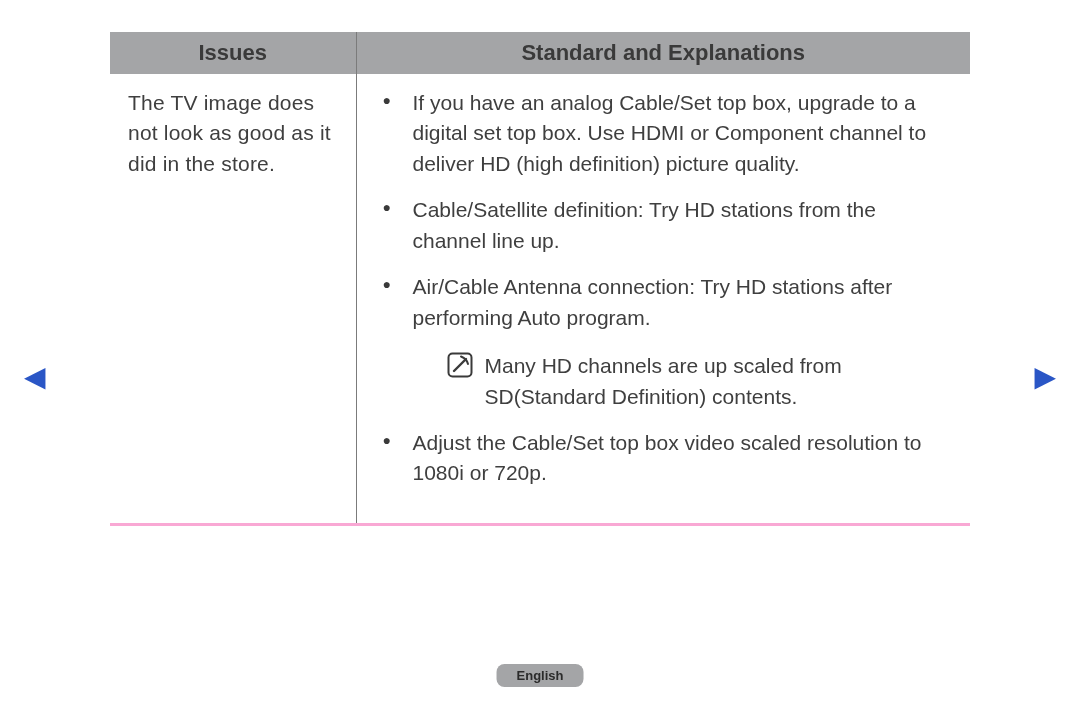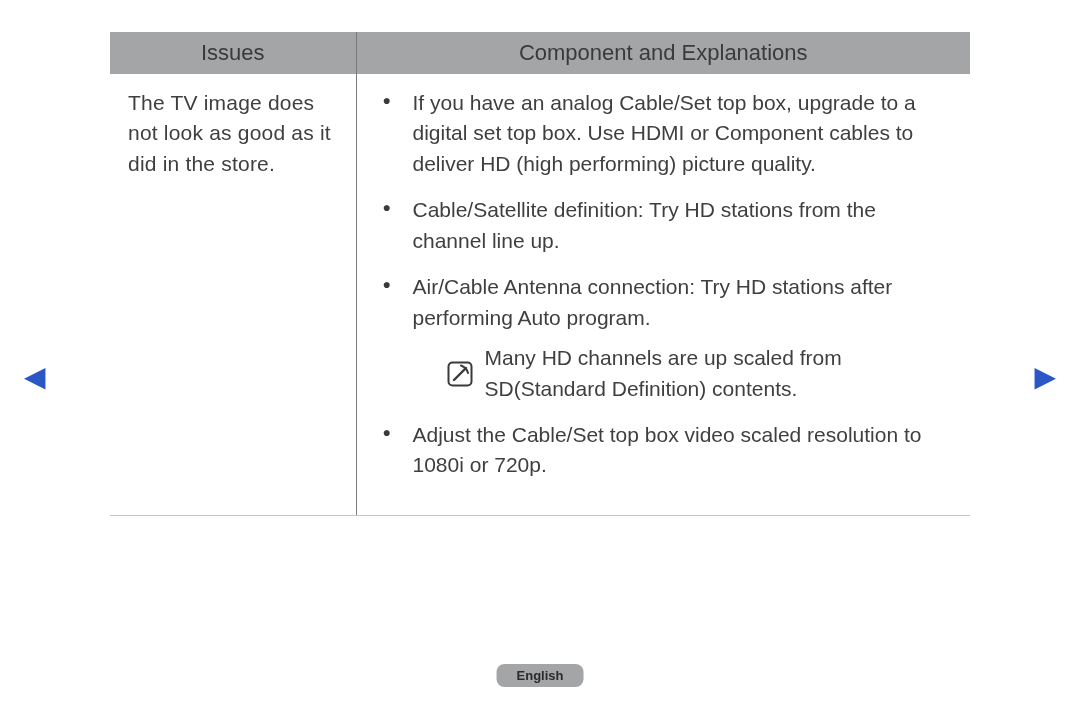--- a/index.html
+++ b/index.html
@@ -2,55 +2,55 @@
 <html><head>
 <meta charset="utf-8">
 <style>
   * { box-sizing: border-box; margin: 0; padding: 0; }
   html, body { width: 1080px; height: 705px; font-family: Arial, Helvetica, sans-serif; background: #fff; color: #3f3f3f; }
   .page { position: relative; width: 1080px; height: 705px; }
   .nav-arrow { position: absolute; top: 360px; font-size: 28px; color: #2a56c6; cursor: pointer; user-select: none; }
   .nav-left { left: 24px; }
   .nav-right { right: 24px; }
   .table { position: absolute; left: 110px; top: 32px; width: 860px; border-collapse: collapse; }
-  .thead-row th { background: #a4a5a7; color: #3a3a3a; font-weight: 400; font-size: 22px; padding: 8px 16px; text-align: center; }
+  .thead-row th { background: #a4a5a7; color: #3a3a3a; font-weight: 700; font-size: 22px; padding: 8px 16px; text-align: center; }
   .thead-row th.col-issues { width: 246px; border-right: 1px solid #7b7b7b; }
   .thead-row th.col-sol { }
-  tbody td { vertical-align: top; font-size: 21px; line-height: 1.45; color: #3f3f3f; padding: 14px 18px 18px 18px; border-bottom: 1px solid #f9a8d4; }
+  tbody td { vertical-align: top; font-size: 21px; line-height: 1.45; color: #3f3f3f; padding: 14px 18px 18px 18px; border-bottom: 3px solid #f9a8d4; }
   tbody td.col-issues { width: 246px; border-right: 1px solid #7b7b7b; font-weight: 400; letter-spacing: 0.2px; }
   ul.sol-list { list-style: none; padding-left: 4px; }
   ul.sol-list > li { position: relative; padding-left: 34px; margin-bottom: 16px; }
   ul.sol-list > li::before { content: "●"; position: absolute; left: 4px; top: 2px; font-size: 14px; color: #3a3a3a; }
-  .note { display: flex; align-items: center; margin-top: 10px; padding-left: 34px; }
+  .note { display: flex; align-items: flex-start; margin-top: 18px; padding-left: 34px; }
   .note-icon { flex: 0 0 auto; width: 26px; height: 26px; margin-right: 12px; margin-top: 1px; }
   .note-text { flex: 1 1 auto; }
   .lang-badge { position: absolute; left: 50%; transform: translateX(-50%); bottom: 18px; background: #a4a5a7; color: #2b2b2b; font-size: 13px; font-weight: 700; padding: 4px 20px; border-radius: 8px; }
   svg.note-svg { display: block; }
 </style>
 </head>
 <body>
 
 <div class="page">
 
   <div class="nav-arrow nav-left">◀</div>
   <div class="nav-arrow nav-right">▶</div>
 
   <table class="table">
     <thead>
       <tr class="thead-row">
         <th class="col-issues">Issues</th>
-        <th class="col-sol">Component and Explanations</th>
+        <th class="col-sol">Standard and Explanations</th>
       </tr>
     </thead>
     <tbody>
       <tr>
         <td class="col-issues">The TV image does not look as good as it did in the store.</td>
         <td class="col-sol">
           <ul class="sol-list">
-            <li>If you have an analog Cable/Set top box, upgrade to a digital set top box. Use HDMI or Component cables to deliver HD (high performing) picture quality.</li>
+            <li>If you have an analog Cable/Set top box, upgrade to a digital set top box. Use HDMI or Component channel to deliver HD (high definition) picture quality.</li>
             <li>Cable/Satellite definition: Try HD stations from the channel line up.</li>
             <li>
               <span>Air/Cable Antenna connection: Try HD stations after performing Auto program.</span>
               <div class="note">
                 <span class="note-icon">
                   <svg class="note-svg" viewBox="0 0 26 26" width="26" height="26">
                     <rect x="1.5" y="1.5" width="23" height="23" rx="4" ry="4" fill="none" stroke="#3a3a3a" stroke-width="2"></rect>
                     <line x1="7" y1="19" x2="19" y2="7" stroke="#3a3a3a" stroke-width="2.4" stroke-linecap="round"></line>
                     <path d="M14 4.5 Q20 7 21 12" fill="none" stroke="#3a3a3a" stroke-width="2" stroke-linecap="round"></path>
                   </svg>

